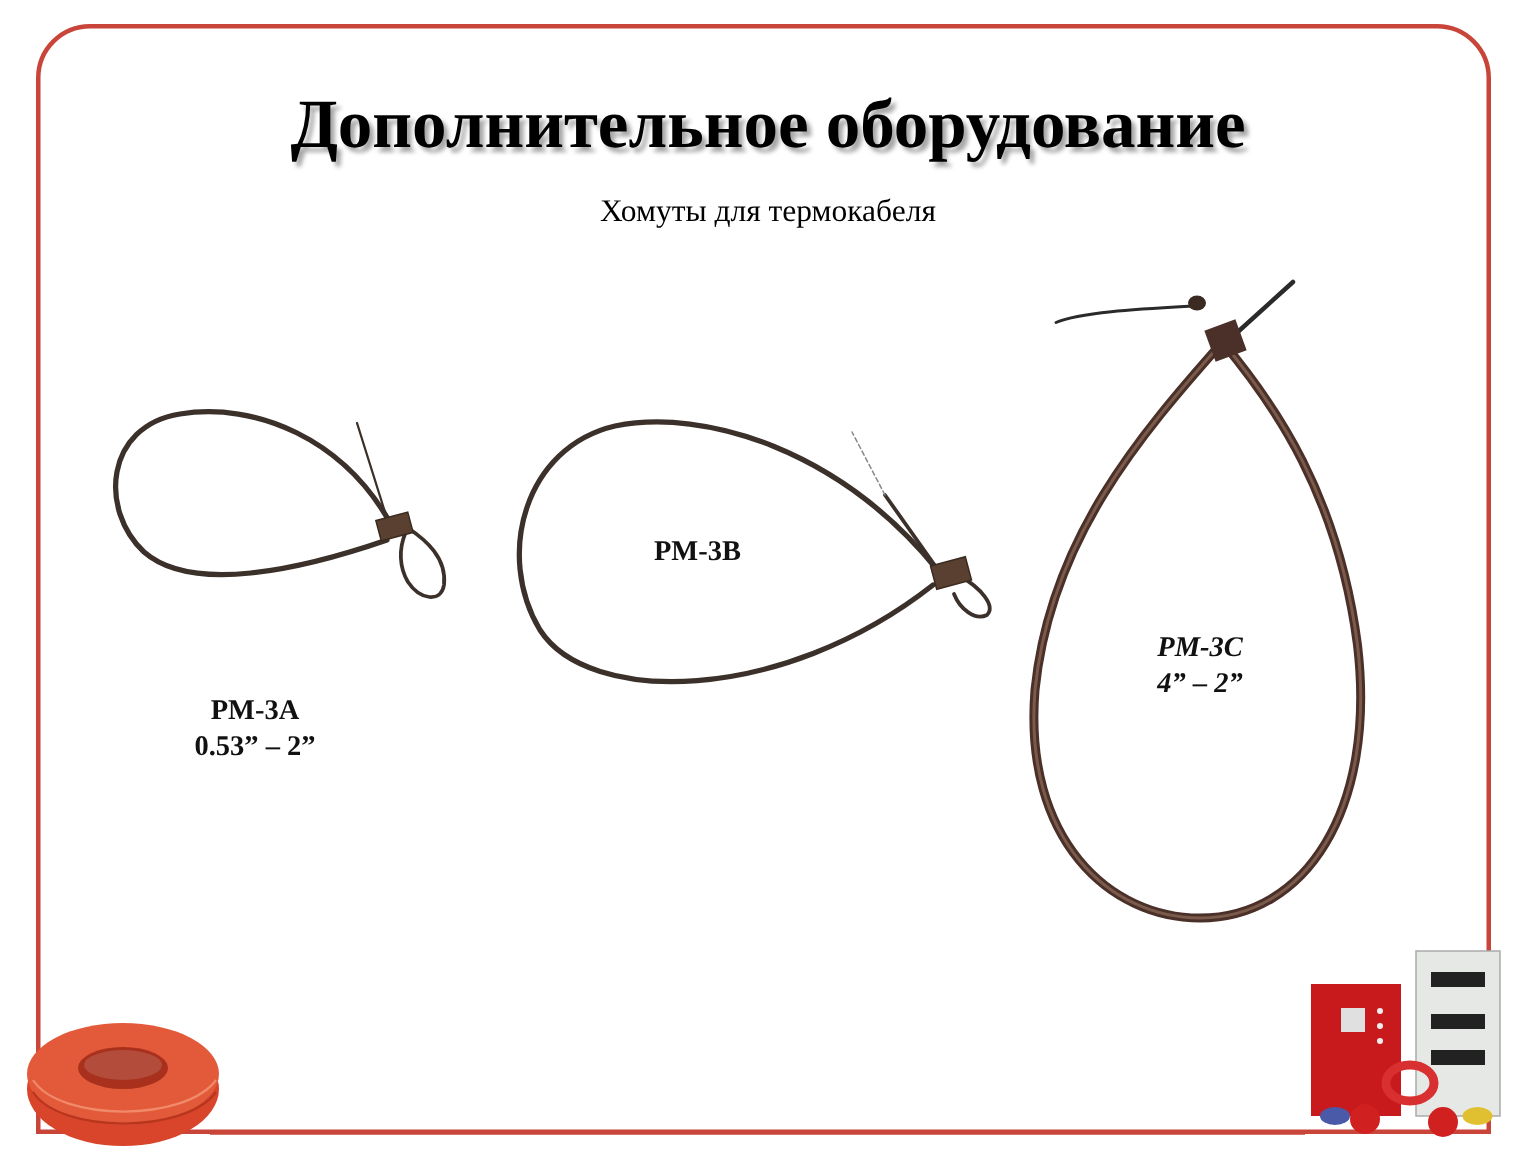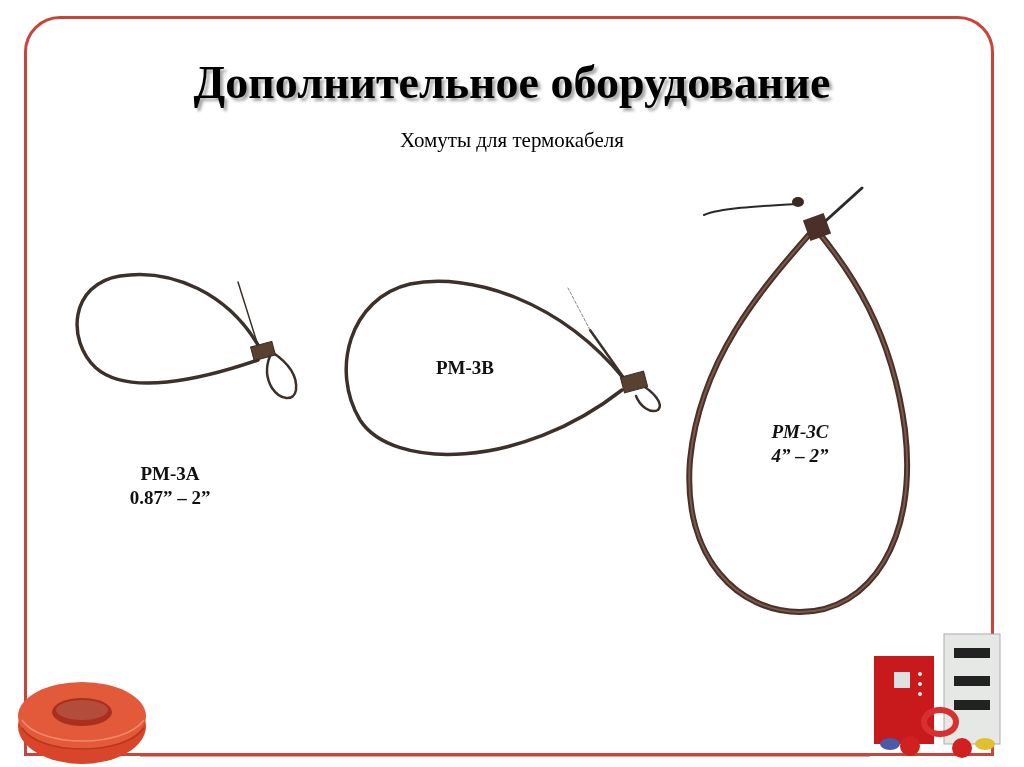--- a/index.html
+++ b/index.html
@@ -87,21 +87,21 @@
     <ellipse cx="985" cy="744" rx="10" ry="6" fill="#e0c030"></ellipse>
   </g>
   <line x1="140" y1="755" x2="870" y2="755" stroke="#c9453a" stroke-width="3"></line>
 </svg>
 
 <div class="title">Дополнительное оборудование</div>
 <div class="subtitle">Хомуты для термокабеля</div>
 
 <div class="label" style="left:100px; top:422px; width:140px;margin-top:40px;">
   <div>PM-3A</div>
-  <div>0.87” – 2”</div>
+  <div>0.53” – 2”</div>
 </div>
 <div class="label" style="left:390px; top:356px; width:150px;">
   <div>PM-3B</div>
 </div>
 <div class="label" style="left:740px; top:420px; width:120px;font-style:italic;">
   <div>PM-3C</div>
   <div>4” – 2”</div>
 </div>
 
 </body></html>

